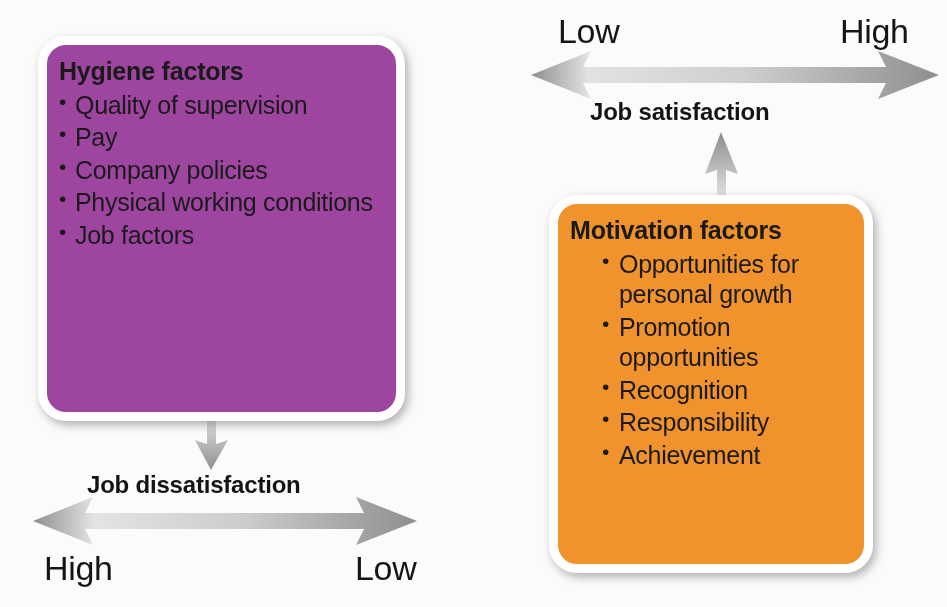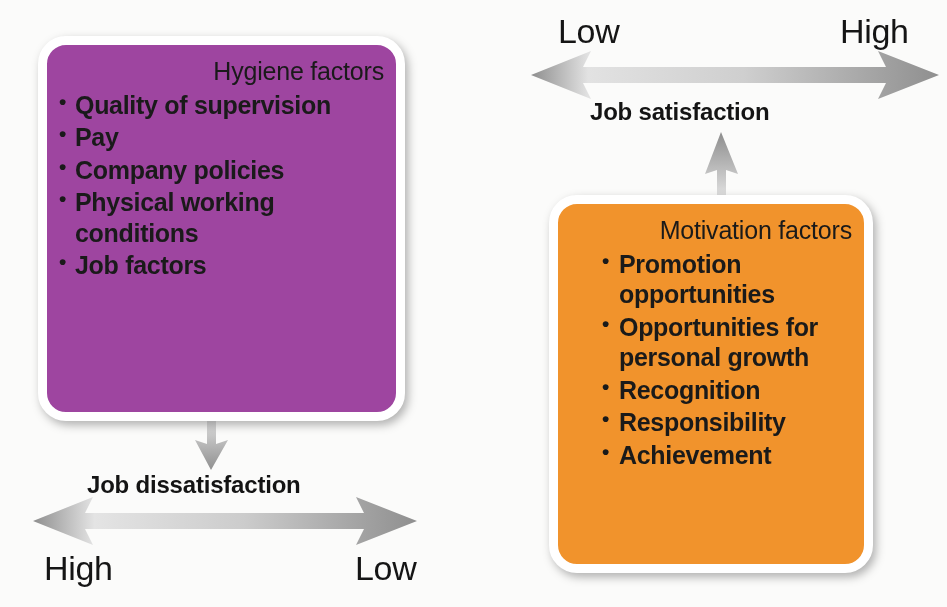--- a/index.html
+++ b/index.html
@@ -22,32 +22,31 @@
   .factor-box {
     position: absolute;
     box-sizing: border-box;
     border: 9px solid #ffffff;
     border-radius: 28px;
     filter: drop-shadow(3px 4px 5px rgba(0,0,0,0.30));
     color: #1a1a1a;
     padding: 10px 12px 10px 12px;
   }
   .factor-box .box-title {
-    text-align: right;
-    font-weight: normal;
+    text-align: left;
+    font-weight: bold;
     font-size: 25px;
     line-height: 1.18;
     letter-spacing: -0.2px;
     margin: 2px 0 3px 0;
   }
   .factor-list {
     list-style: none;
     margin: 0;
     padding: 0;
-    font-weight: bold;
   }
   .factor-list li {
     position: relative;
     font-size: 25px;
     line-height: 1.22;
     letter-spacing: -0.3px;
     padding-left: 17px;
     margin-bottom: 2px;
   }
   .factor-list li::before {
@@ -179,22 +178,22 @@
       <li>Pay</li>
       <li>Company policies</li>
       <li>Physical working conditions</li>
       <li>Job factors</li>
     </ul>
   </div>
 
   <div id="motivation-box" class="factor-box">
     <div class="box-title">Motivation factors</div>
     <ul class="factor-list">
+      <li>Opportunities for personal growth</li>
       <li>Promotion opportunities</li>
-      <li>Opportunities for personal growth</li>
       <li>Recognition</li>
       <li>Responsibility</li>
       <li>Achievement</li>
     </ul>
   </div>
 
   <div id="satisfaction-low" class="axis-end">Low</div>
   <div id="satisfaction-high" class="axis-end">High</div>
   <div id="dissatisfaction-title" class="axis-title">Job dissatisfaction</div>
 

